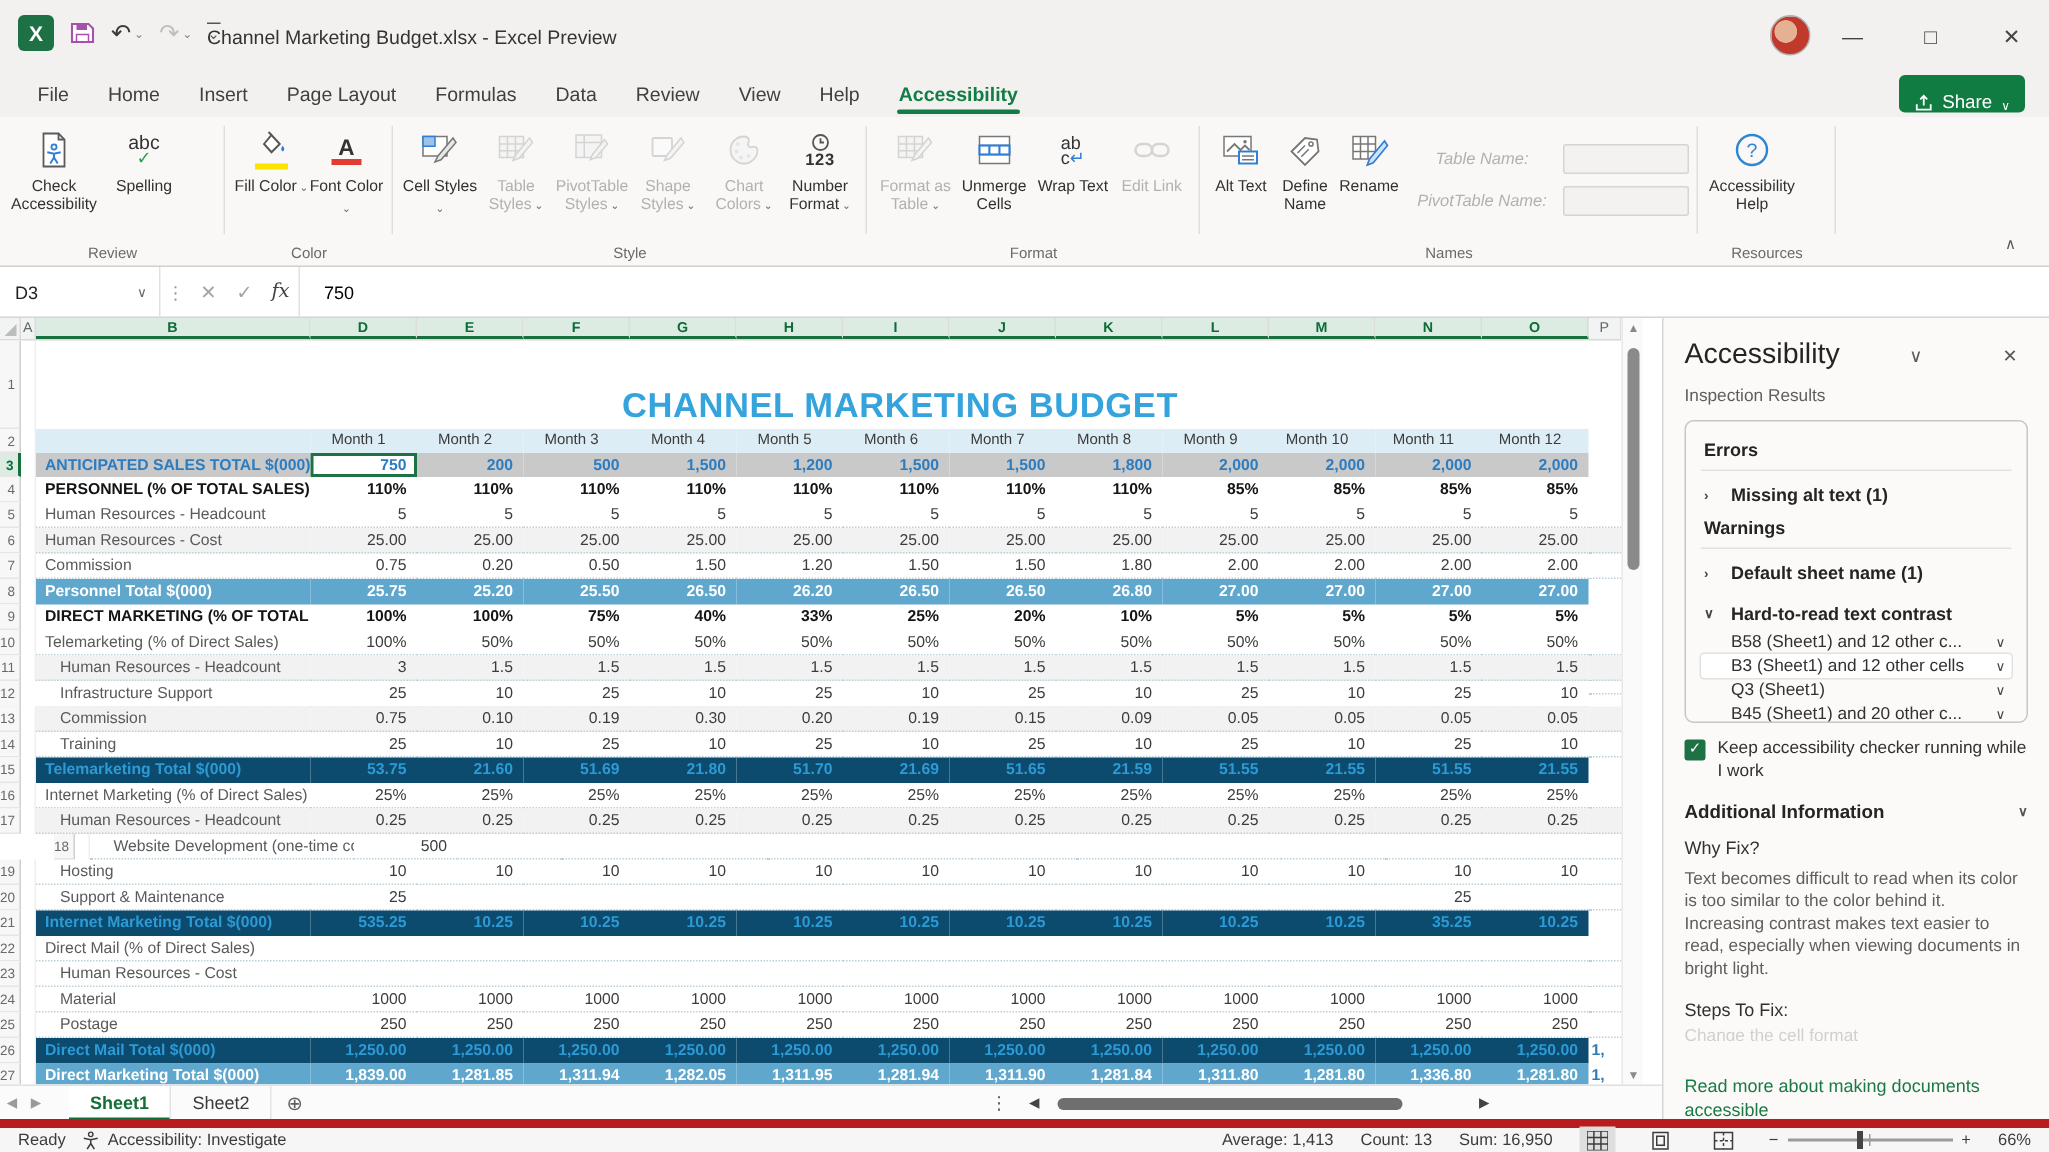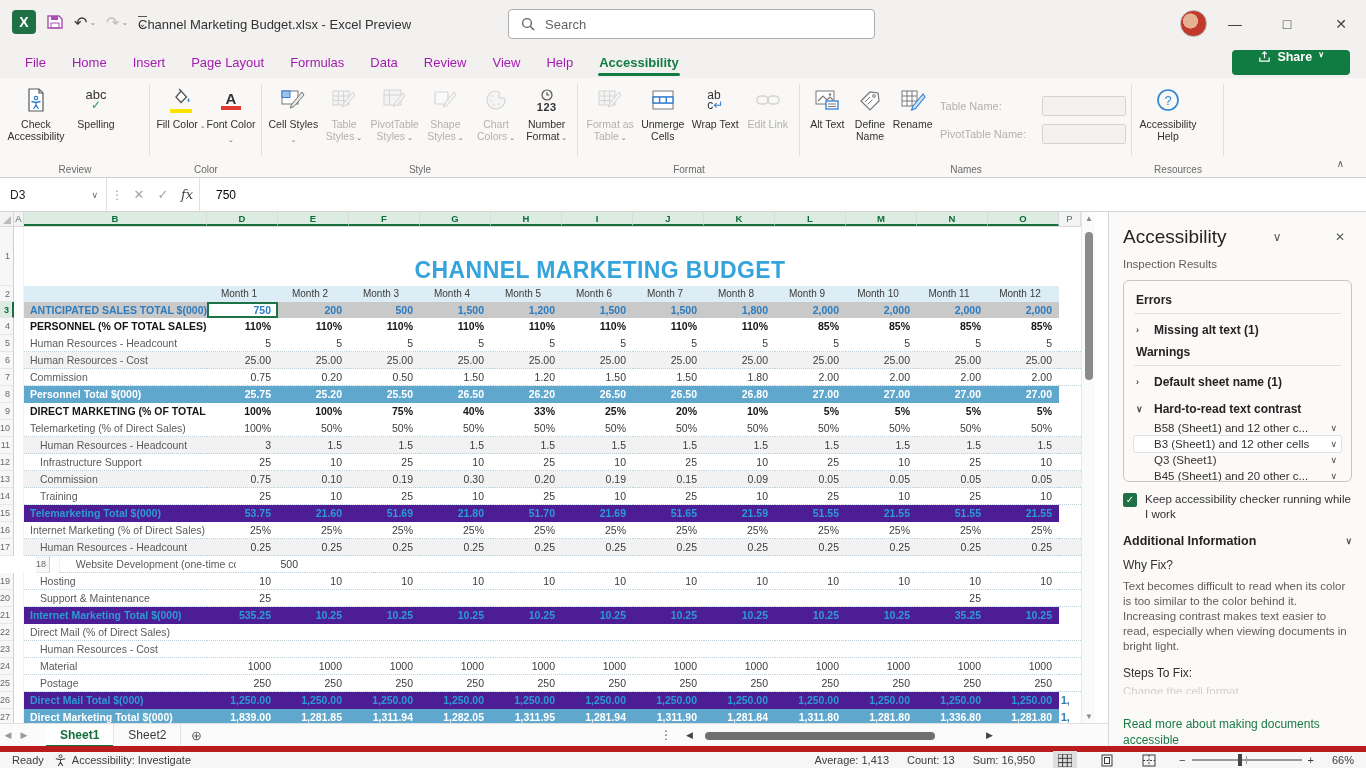--- a/index.html
+++ b/index.html
@@ -12,40 +12,40 @@
   .qat-btn .mini-chev { font-size:8px; color:#888; margin-left:2px; }
   .qat-btn.disabled { color:#c1bfbd; }
   .qat-sep-chev { font-size:10px; color:#555; border-top:1.5px solid #555; padding-top:1px; }
   #doc-title { position:absolute; left:138px; top:17px; font-size:13px; color:#333; }
   #searchbox { position:absolute; left:508px; top:9px; width:367px; height:30px; background:#fff; border:1px solid #adadad; border-radius:4px; display:flex; align-items:center; padding-left:12px; gap:10px; }
   #searchbox span { color:#636363; font-size:13px; }
   #avatar { position:absolute; left:1180px; top:10px; width:27px; height:27px; border-radius:50%; background:radial-gradient(circle at 38% 40%, #e5b193 0 34%, #c0392b 36%); border:1px solid #b0b0b0; }
   .winctl { position:absolute; top:0; width:46px; height:48px; display:flex; align-items:center; justify-content:center; color:#444; font-size:14px; }
   
   #menubar { position:absolute; left:0; top:48px; width:1366px; height:30px; background:#f2f1f0; display:flex; align-items:center; padding-left:14px; gap:4px; }
-  .menutab { font-size:13px; color:#a21caf; padding:5px 11px 7px; position:relative; cursor:default; }
+  .menutab { font-size:13px; color:#404040; padding:5px 11px 7px; position:relative; cursor:default; }
   .menutab.active { color:#117c43; font-weight:bold; }
   .menutab.active::after { content:""; position:absolute; left:10px; right:10px; bottom:1px; height:3px; background:#117c43; border-radius:2px; }
-  #share-btn { position:absolute; right:16px; top:2px; height:25px; background:#107C41; color:#fff; border-radius:4px; font-size:12.5px; display:flex; align-items:flex-start; gap:6px; padding:0 26px;font-weight:bold; }
+  #share-btn { position:absolute; right:16px; top:2px; height:25px; background:#107C41; color:#fff; border-radius:4px; font-size:12.5px; display:flex; align-items:flex-end; gap:6px; padding:0 10px; }
   #share-btn .chev { font-size:8px; }
   
   #ribbon { position:absolute; left:0; top:78px; width:1366px; height:100px; background:#f9f8f7; border-bottom:1px solid #d1cfcd; }
   .rgroup { position:absolute; top:0; height:100px; }
   .rgroup .glabel { position:absolute; bottom:3px; left:0; right:0; text-align:center; font-size:10px; color:#6a6a6a; }
   .rgroup .gsep { position:absolute; right:0; top:6px; bottom:22px; width:1px; background:#e1dfdd; }
   .rbtns { display:flex; height:76px; padding:4px 6px 0; }
   .rbtn { width:60px; display:flex; flex-direction:column; align-items:center; padding-top:3px; }
   .rbtn .ric { height:30px; display:flex; align-items:center; justify-content:center; }
   .rbtn .rlb { font-size:10.5px; line-height:12px; color:#323130; text-align:center; margin-top:3px; }
   .rbtn.disabled .rlb { color:#b3b1af; }
   .rbtn.disabled .ric { opacity:.38; filter:grayscale(1); }
   .rlb .chev { font-size:7px; color:#6a6a6a; }
   .names-fields { display:flex; flex-direction:column; gap:8px; justify-content:center; height:76px; margin-left:6px; }
   .nfield { display:flex; align-items:center; gap:6px; }
-  .nfield label { font-size:11px; color:#b3b1af; width:96px; text-align:left; }
+  .nfield label { font-size:11px; color:#b3b1af; width:96px; text-align:center;font-style:italic; }
   .nfield input { width:84px; height:20px; border:1px solid #d6d4d2; background:#f3f2f1; border-radius:2px; }
   #ribbon-collapse { position:absolute; right:22px; bottom:8px; color:#5a5a5a; font-size:10px; }
   
   #formulabar { position:absolute; left:0; top:178px; width:1366px; height:34px; background:#fff; border-bottom:1px solid #d4d4d4; display:flex; align-items:stretch; }
   #namebox { width:107px; border-right:1px solid #e1e1e1; display:flex; align-items:center; padding-left:10px; font-size:12px; color:#222; }
   #namebox .chev { margin-left:auto; margin-right:8px; font-size:9px; color:#666; }
   .fb-grip { width:20px; display:flex; align-items:center; justify-content:center; color:#999; font-size:12px; }
   .fb-ic { width:24px; display:flex; align-items:center; justify-content:center; color:#a6a4a2; font-size:13px; }
   .fb-fx { font-family:"DejaVu Serif",serif; font-style:italic; color:#444; }
   #formula-value { display:flex; align-items:center; padding-left:16px; font-size:12px; color:#000; border-left:1px solid #e1e1e1; flex:1; }
@@ -64,21 +64,21 @@
   .cB.ind { padding-left:16px; }
   .cM { width:71px; font-size:10.5px; color:#3c3c3c; text-align:right; padding-right:7px; white-space:nowrap; overflow:hidden; }
   .cP { width:22px; font-size:10.5px; overflow:hidden; white-space:nowrap; padding-left:2px; }
   .r-data .cB, .r-data .cM, .r-data .cP { border-bottom:1px dotted #bcd0da; }
   .r-alt .cB, .r-alt .cM, .r-alt .cP { background:#f2f2f2; }
   .r-months .cB, .r-months .cM { background:#dcedf5; color:#3b3b3b; text-align:center; font-size:10px; }
   .r-sales .cB, .r-sales .cM { background:#c9c9c9; color:#2c7cc0; font-weight:bold; }
   .r-sales .cM.active { background:#fff; outline:2px solid #1e7145; outline-offset:-2px; }
   .r-section .cB, .r-section .cM { color:#141414; font-weight:bold; border-bottom:1px solid #fff; }
   .r-total-dark .cB, .r-total-dark .cM { background:#60a7ce; color:#fff; font-weight:bold; }
-  .r-total-light .cB, .r-total-light .cM { background:#4c1d95; color:#2d9ad4; font-weight:bold; }
+  .r-total-light .cB, .r-total-light .cM { background:#0c4a6e; color:#2d9ad4; font-weight:bold; }
   .r-total-dark .cP, .r-total-light .cP { color:#2d7db4; font-weight:bold; }
   #sheet-title { position:absolute; left:90px; top:30px; width:1020px; text-align:center; font-size:23px; font-weight:bold; color:#35a3dc; letter-spacing:.4px; }
   
   #vscroll { position:absolute; left:1081px; top:212px; width:14px; height:511px; background:#fafafa; border-left:1px solid #e8e8e8; }
   #vscroll .arr { position:absolute; left:0; width:14px; text-align:center; color:#8a8a8a; font-size:8px; }
   #vthumb { position:absolute; left:3px; top:20px; width:8px; height:148px; background:#8a8a8a; border-radius:4px; }
   
   #tabbar { position:absolute; left:0; top:723px; width:1108px; height:23px; background:#fbfbfb; border-top:1px solid #e0e0e0; display:flex; align-items:center; }
   .tab-nav { color:#9a9a9a; font-size:9px; width:16px; text-align:center; }
   .sheet-tab { height:23px; display:flex; align-items:center; padding:0 14px; font-size:12px; color:#3b3b3b; border-right:1px solid #e4e4e4; position:relative; }
@@ -132,27 +132,20 @@
           <path d="M2 3 h11 l3 3 v9 h-14 z" fill="#fff" stroke="#a94fb0" stroke-width="1.4"></path>
           <rect x="5" y="3" width="7" height="4" fill="#a94fb0"></rect>
           <rect x="5" y="10" width="8" height="5" fill="none" stroke="#a94fb0"></rect>
         </svg>
     </span>
     <span class="qat-btn">↶<span class="mini-chev">⌄</span></span>
     <span class="qat-btn disabled">↷<span class="mini-chev">⌄</span></span>
     <span class="qat-sep-chev">⌄</span>
   </div>
   <span id="doc-title">Channel Marketing Budget.xlsx - Excel Preview</span>
-  <div id="searchbox">
-    <svg width="14" height="14" viewBox="0 0 14 14">
-        <circle cx="6" cy="6" r="4.4" fill="none" stroke="#636363" stroke-width="1.4"></circle>
-        <line x1="9.4" y1="9.4" x2="13" y2="13" stroke="#636363" stroke-width="1.4"></line>
-      </svg>
-    <span>Search</span>
-  </div>
   <div id="avatar"></div>
   <div class="winctl" style="left:1212px">—</div>
   <div class="winctl" style="left:1264px">□</div>
   <div class="winctl" style="left:1318px">✕</div>
 </div>
 
 <div id="menubar">
     <span class="menutab">File</span>
     <span class="menutab">Home</span>
     <span class="menutab">Insert</span>
@@ -612,21 +605,21 @@
       <div class="cM">1.5</div>
       <div class="cM">1.5</div>
       <div class="cM">1.5</div>
       <div class="cM">1.5</div>
       <div class="cM">1.5</div>
       <div class="cM">1.5</div>
       <div class="cM">1.5</div>
       <div class="cM">1.5</div>
       <div class="cP"></div>
     </div>
-    <div class="row r-data" style="height: 17px; line-height: 17px;">
+    <div class="row r-data" style="height: 17px; line-height: 17px; align-items: center;">
       <div class="gut">12</div>
       <div class="cA"></div>
       <div class="cB ind">Infrastructure Support</div>
       <div class="cM">25</div>
       <div class="cM">10</div>
       <div class="cM">25</div>
       <div class="cM">10</div>
       <div class="cM">25</div>
       <div class="cM">10</div>
       <div class="cM">25</div>

